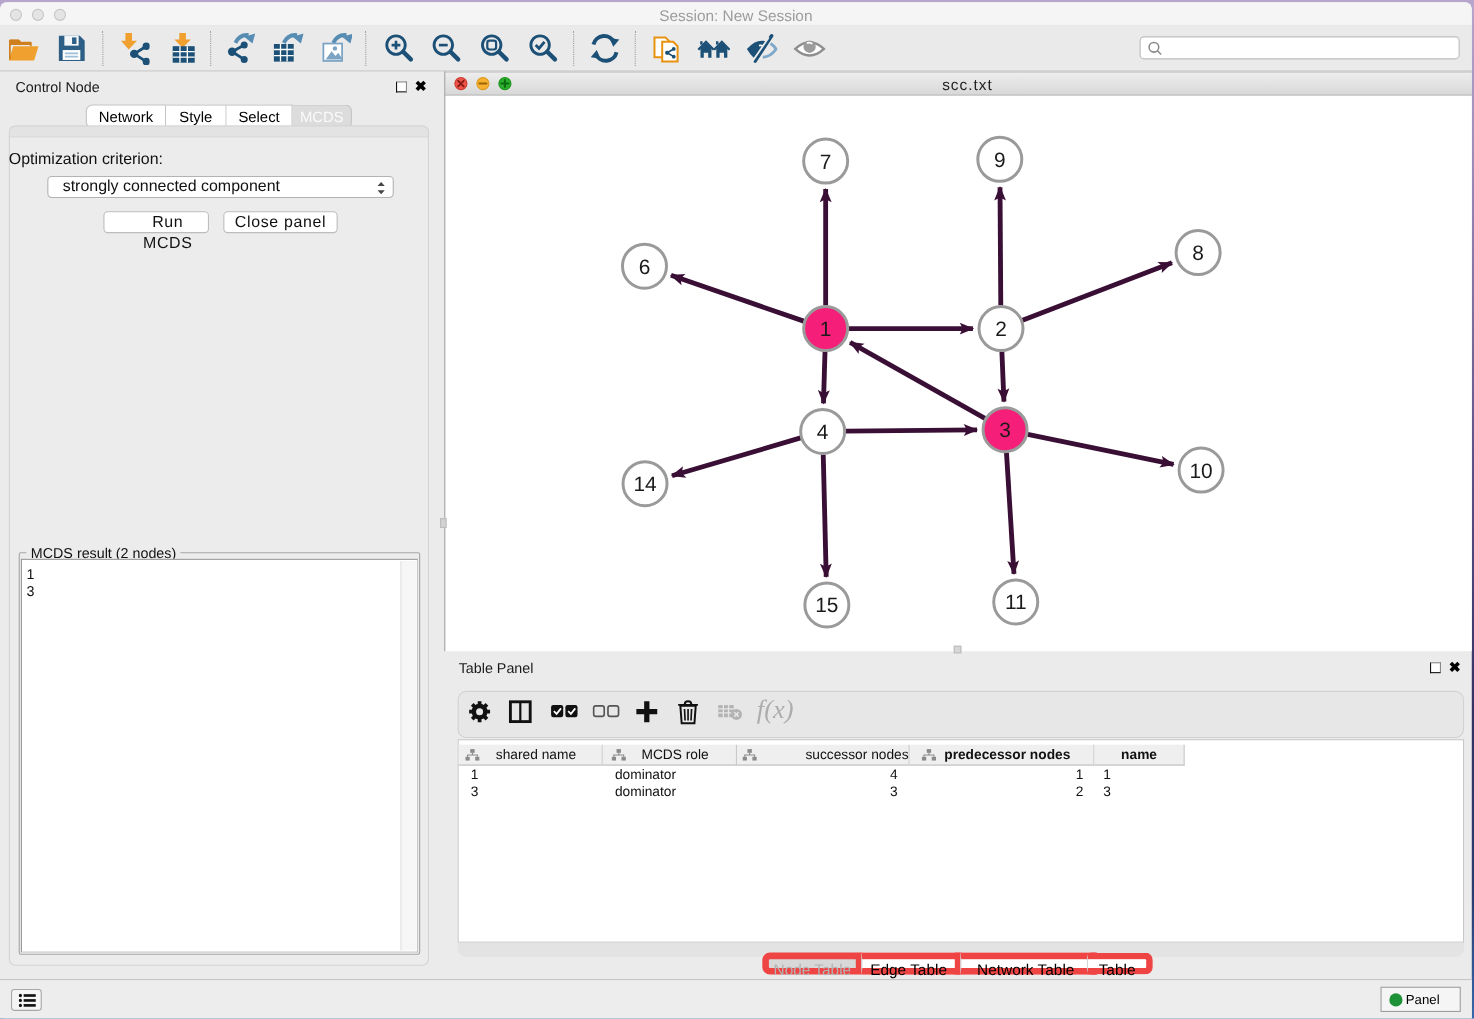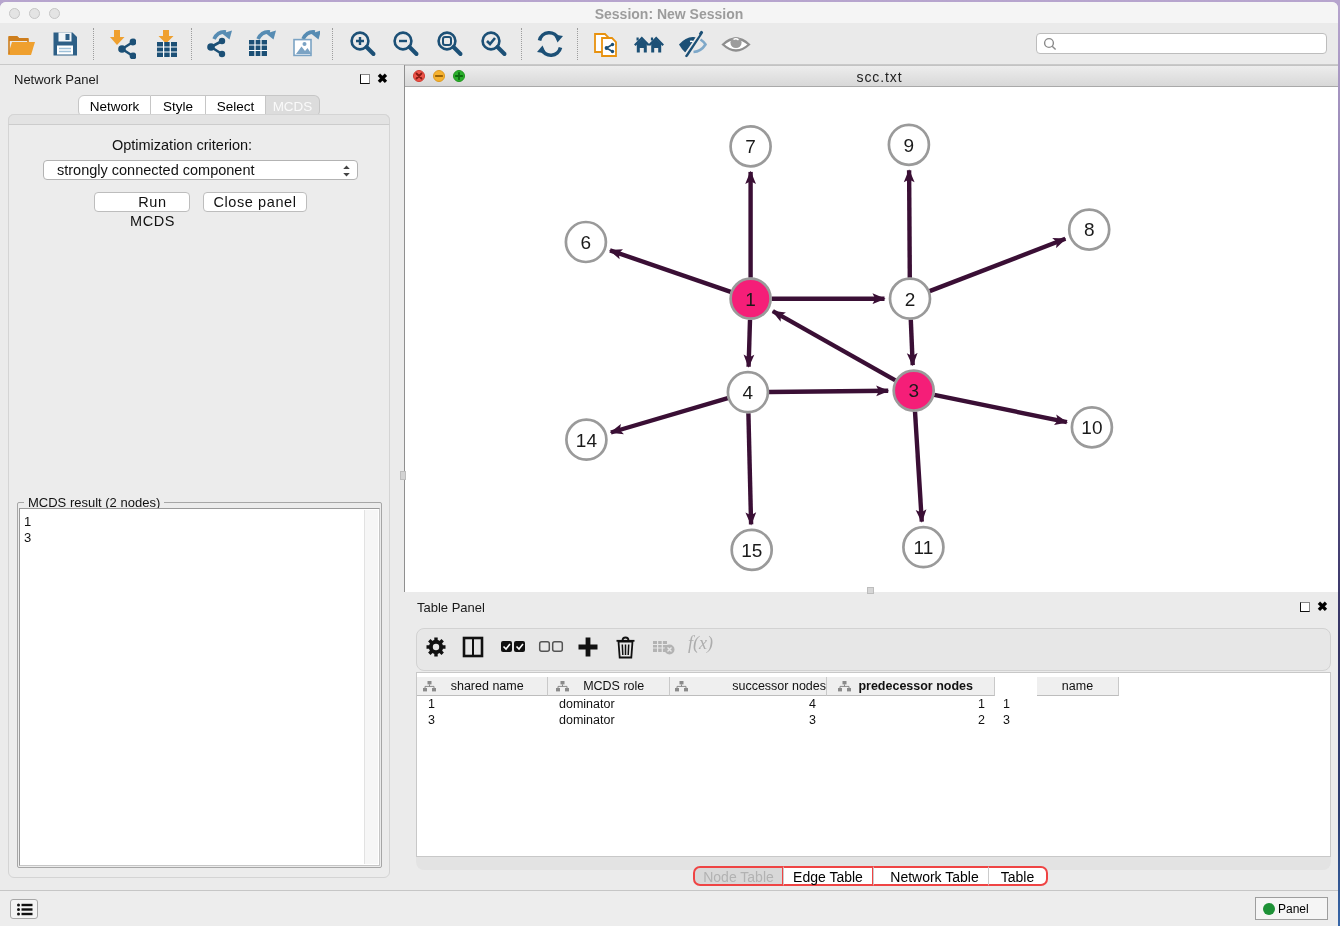--- a/index.html
+++ b/index.html
@@ -6,40 +6,40 @@
     font-family:"Liberation Sans",sans-serif;
     background:linear-gradient(180deg,#b7a5ce 0%,#9c8cba 15%,#5d5288 45%,#333263 70%,#2b3c70 88%,#3767a9 100%);}
   .abs{position:absolute;}
   #win{position:absolute;left:0;top:2px;width:1338px;height:924px;background:#ebebeb;
     border-radius:6px 6px 0 4px;}
   
   #titlebar{left:0;top:2px;width:1338px;height:21px;background:#f5f5f5;
     border-bottom:1px solid #cdcdcd;border-radius:6px 6px 0 0;}
   .tl{position:absolute;top:7.5px;width:11px;height:11px;border-radius:50%;
     background:#e4e4e4;border:1px solid #c6c6c6;box-sizing:border-box;}
-  #apptitle{left:0;top:6px;width:1338px;text-align:center;font-size:14px;color:#9c9c9c;font-weight:bold;}
+  #apptitle{left:0;top:6px;width:1338px;text-align:center;font-size:14px;color:#9c9c9c;}
   
   #toolbar{left:0;top:23px;width:1338px;height:41px;background:#eaeaea;
     border-bottom:1px solid #c9c9c9;}
   .tsep{position:absolute;top:28px;height:32px;width:0;border-left:1px dotted #9d9d9d;}
   .ticon{position:absolute;top:29px;width:30px;height:30px;}
   #search{left:1036px;top:33px;width:291px;height:21px;background:#fff;
     border:1px solid #bdbdbd;border-radius:4px;box-sizing:border-box;}
   
   #cpheader{left:14px;top:72px;font-size:13px;color:#1a1a1a;}
   .floatbtn{position:absolute;width:10px;height:10px;border:1.6px solid #111;
     border-top-color:#888;border-right-color:#888;box-sizing:border-box;background:#fff;}
   .closex{position:absolute;font-size:13px;font-weight:700;color:#000;}
   .tab{position:absolute;top:95px;height:22px;background:#fff;border:1px solid #c6c6c6;
     box-sizing:border-box;font-size:13.5px;color:#000;text-align:center;line-height:21px;}
   #cpbody{left:8px;top:114px;width:382px;height:764px;background:#ececec;
     border:1px solid #d4d4d4;border-radius:6px;box-sizing:border-box;}
   #cpstrip{left:8px;top:114px;width:382px;height:11px;background:#e3e3e3;
     border:1px solid #d4d4d4;border-bottom:1px solid #cccccc;border-radius:6px 6px 0 0;box-sizing:border-box;}
-  #optlabel{left:8px;top:137px;width:348px;text-align:center;font-size:14.5px;color:#111;}
+  #optlabel{left:8px;top:137px;width:348px;font-size:14.5px;color:#111;}
   #cpselect{left:43px;top:160px;width:315px;height:20px;background:#fff;
     border:1px solid #b3b3b3;border-radius:4px;box-sizing:border-box;}
   #cpselect span{position:absolute;left:13px;top:1px;font-size:14.5px;color:#111;}
   .btn{position:absolute;top:192px;height:20px;background:#fff;border:1px solid #bdbdbd;
     border-radius:4px;box-sizing:border-box;font-size:14.5px;letter-spacing:0.6px;color:#111;text-align:center;line-height:19px;}
   #fieldset{left:17px;top:502px;width:365px;height:366px;border:1px solid #a6a6a6;
     border-radius:2px;box-sizing:border-box;}
   #legend{left:24px;top:495px;background:#ececec;padding:0 4px;font-size:13px;color:#111;}
   #resultbox{left:19px;top:508px;width:361px;height:358px;background:#fff;
     border:1px solid #9a9a9a;border-right-color:#c6c6c6;border-bottom-color:#c6c6c6;box-sizing:border-box;}
@@ -58,21 +58,21 @@
   
   #tpheader{left:417px;top:600px;font-size:13px;color:#1a1a1a;}
   #tptoolbar{left:416px;top:628px;width:915px;height:43px;background:#e7e7e7;
     border:1px solid #d2d2d2;border-radius:8px;box-sizing:border-box;}
   #tablewrap{left:416px;top:672px;width:915px;height:185px;background:#fff;border:1px solid #c8c8c8;box-sizing:border-box;}
   .th{position:absolute;top:677px;height:19px;background:#efefef;
     border-right:1px solid #c9c9c9;border-bottom:1px solid #bdbdbd;box-sizing:border-box;
     font-size:12.5px;color:#111;text-align:center;line-height:18px;}
   .td{position:absolute;font-size:12.5px;color:#111;}
   
-  .btab{position:absolute;top:866px;height:20px;background:#fff;border:2px solid #ef4444;
+  .btab{position:absolute;top:866px;height:20px;background:#fff;border:6px solid #ef4444;
     box-sizing:border-box;font-size:14px;color:#000;text-align:center;line-height:18px;}
   
   #statusbar{left:0;top:890px;width:1338px;height:36px;background:#ededed;
     border-top:1px solid #c6c6c6;box-sizing:border-box;}
   #listbtn{left:10px;top:899px;width:28px;height:20px;background:#f4f4f4;
     border:1px solid #a8a8a8;border-radius:3px;box-sizing:border-box;}
   #membtn{left:1255px;top:897px;width:73px;height:23px;background:#f5f5f5;
     border:1px solid #9e9e9e;box-sizing:border-box;}
   #membtn span{position:absolute;left:22px;top:4px;font-size:12px;color:#000;}
   #membtn i{position:absolute;left:7px;top:5px;width:12px;height:12px;border-radius:50%;
@@ -201,21 +201,21 @@
     <circle cx="15" cy="13.5" r="5.6" fill="#9c9c9c"></circle>
     <path d="M12.5 10.5 a4 4 0 0 1 5 0.5" fill="none" stroke="#fff" stroke-width="1.4"></path>
   </svg>
 <div class="abs" id="search">
     <svg class="abs" style="left:6px;top:3px;" width="14" height="14" viewBox="0 0 14 14">
       <circle cx="6" cy="6" r="4.4" fill="none" stroke="#8a8a8a" stroke-width="1.4"></circle>
       <path d="M9.2 9.2 l3.4 3.4" stroke="#8a8a8a" stroke-width="1.4"></path>
     </svg>
   </div>
 
-<div class="abs" id="cpheader">Network Panel</div>
+<div class="abs" id="cpheader">Control Node</div>
 <div class="floatbtn" style="left:360px;top:74px;"></div>
 <div class="closex" style="left:377px;top:71px;">✖</div>
 <div class="tab" style="left:78px;width:73px;border-radius:6px 0 0 6px;">Network</div>
 <div class="tab" style="left:151px;width:55px;border-left:none;">Style</div>
 <div class="tab" style="left:206px;width:60px;border-left:none;">Select</div>
 <div class="tab" style="left:266px;width:54px;border-left:none;border-radius:0 6px 6px 0;background:#dcdcdc;color:#fafafa;">MCDS</div>
 <div class="abs" id="cpbody"></div>
 <div class="abs" id="cpstrip"></div>
 <div class="abs" id="optlabel">Optimization criterion:</div>
 <div class="abs" id="cpselect">
@@ -341,28 +341,28 @@
     <path d="M1.5 5.8 h18" stroke="#111" stroke-width="1.8"></path>
     <path d="M7.5 5.5 q0-3 3-3 q3 0 3 3" fill="none" stroke="#111" stroke-width="1.8"></path>
     <path d="M7.3 9.5 l0.5 10.5 M10.5 9.5 v10.5 M13.7 9.5 l-0.5 10.5" stroke="#111" stroke-width="1.5"></path>
   </svg>
 <svg class="abs" style="left:652px;top:640px;" width="23" height="15" viewBox="0 0 23 15">
     <rect x="1" y="1" width="14" height="11" fill="#b3b3b3"></rect>
     <path d="M1 4.5 h14 M1 8 h14 M5.6 1 v11 M10.3 1 v11" stroke="#e7e7e7" stroke-width="1.2"></path>
     <circle cx="17.5" cy="9.5" r="5" fill="#b3b3b3"></circle>
     <path d="M15.5 7.5 l4 4 M19.5 7.5 l-4 4" stroke="#e7e7e7" stroke-width="1.4"></path>
   </svg>
-<div class="abs" style="left:688px;top:633px;width:40px;font-family:'Liberation Serif',serif;font-style:italic;font-size:18px;color:#adadad;">f(x)</div>
+<div class="abs" style="left:688px;top:633px;width:40px;font-family:'Liberation Serif',serif;font-style:italic;font-size:24px;color:#adadad;">f(x)</div>
 <div class="abs" id="tablewrap"></div>
 <div class="abs" style="left:416px;top:857px;width:915px;height:13px;background:#e3e3e3;border-radius:0 0 8px 8px;"></div>
 <div class="th" style="left:417px;width:131px;">&nbsp;&nbsp;&nbsp;shared name</div>
 <div class="th" style="left:548px;width:122px;">&nbsp;&nbsp;&nbsp;MCDS role</div>
 <div class="th" style="left:670px;width:157px;text-align:right;">&nbsp;&nbsp;&nbsp;successor nodes</div>
 <div class="th" style="left:827px;width:168px;font-weight:bold;">&nbsp;&nbsp;&nbsp;predecessor nodes</div>
-<div class="th" style="left:1037px;width:82px;">name</div>
+<div class="th" style="left:995px;width:82px;font-weight:bold;">name</div>
 <svg class="abs" style="left:423px;top:681px;" width="13" height="11" viewBox="0 0 13 11">
     <g fill="#8a8a8a">
       <rect x="4.5" y="0" width="4" height="3.4"></rect>
       <rect x="0" y="7" width="4" height="3.4"></rect>
       <rect x="9" y="7" width="4" height="3.4"></rect>
       <path d="M6.5 3.4 v2 M2 7 v-1.6 h9 V7" stroke="#8a8a8a" fill="none"></path>
     </g>
   </svg>
 <svg class="abs" style="left:556px;top:681px;" width="13" height="11" viewBox="0 0 13 11">
     <g fill="#8a8a8a">

